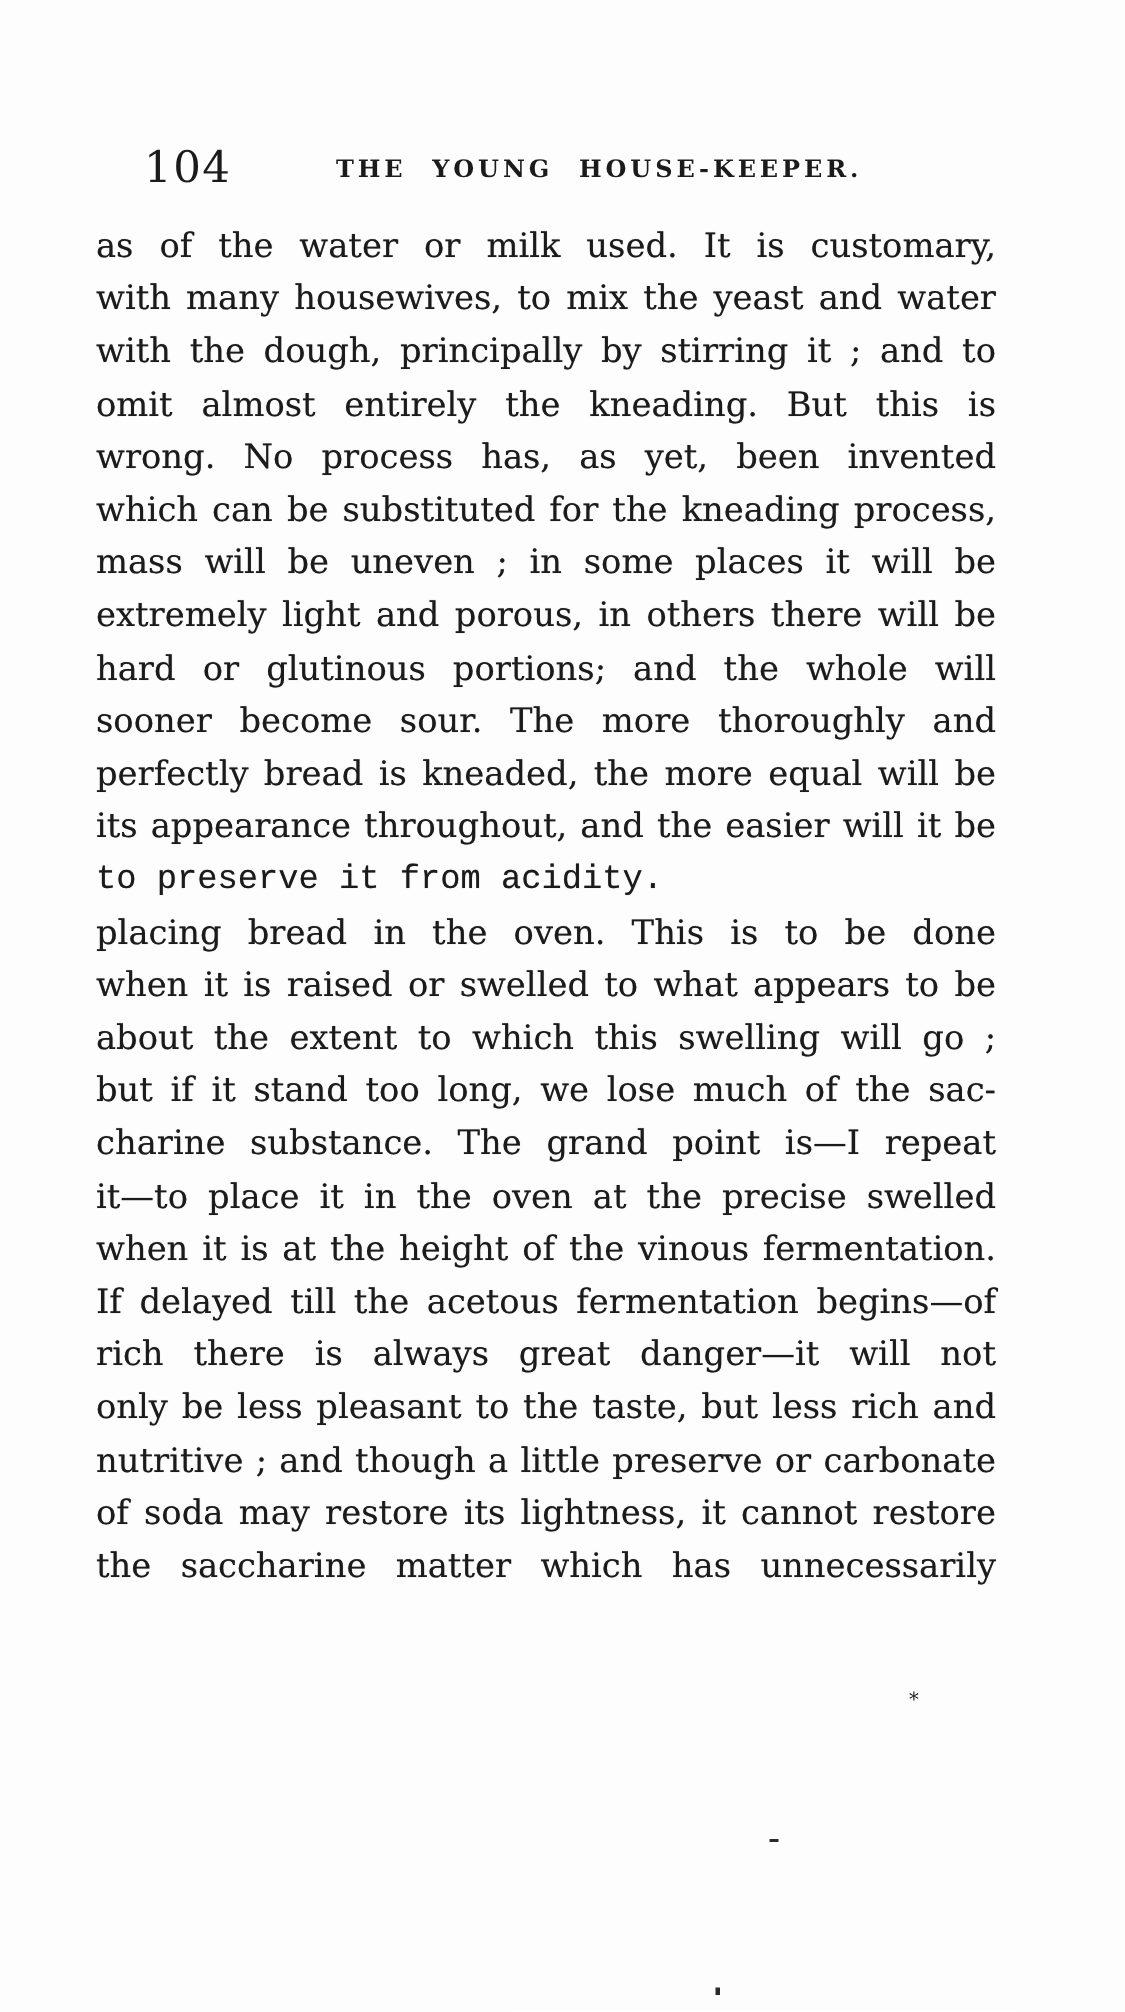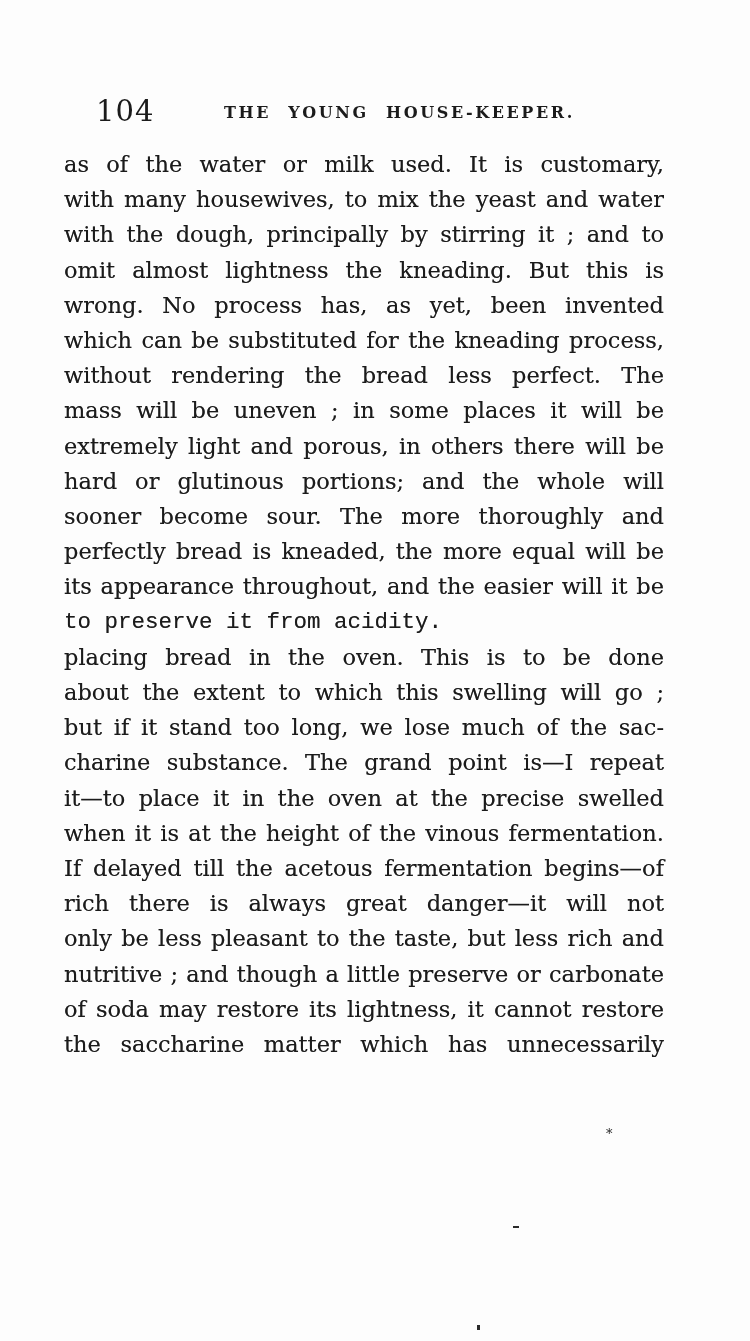--- a/index.html
+++ b/index.html
@@ -73,34 +73,34 @@
 <body>
 
 <div class="page">
   <div class="page-number">104</div>
   <div class="running-title">THE YOUNG HOUSE-KEEPER.</div>
   <div class="page-text">
       <div>
         <div class="line">as of the water or milk used.  It is customary,</div>
         <div class="line">with many housewives, to mix the yeast and water</div>
         <div class="line">with the dough, principally by stirring it ; and to</div>
-        <div class="line">omit almost lightness the kneading.  But this is</div>
+        <div class="line">omit almost entirely the kneading.  But this is</div>
         <div class="line">wrong.  No process has, as yet, been invented</div>
         <div class="line">which can be substituted for the kneading process,</div>
-        <div class="line">without rendering the bread less perfect.  The</div>
         <div class="line">mass will be uneven ; in some places it will be</div>
         <div class="line">extremely light and porous, in others there will be</div>
         <div class="line">hard or glutinous portions; and the whole will</div>
         <div class="line">sooner become sour.  The more thoroughly and</div>
         <div class="line">perfectly bread is kneaded, the more equal will be</div>
         <div class="line">its appearance throughout, and the easier will it be</div>
         <div class="line no-justify">to preserve it from acidity.</div>
       </div>
       <div>
         <div class="line">placing bread in the oven.  This is to be done</div>
+        <div class="line">when it is raised or swelled to what appears to be</div>
         <div class="line">about the extent to which this swelling will go ;</div>
         <div class="line">but if it stand too long, we lose much of the sac-</div>
         <div class="line">charine substance.  The grand point is—I repeat</div>
         <div class="line">it—to place it in the oven at the precise swelled</div>
         <div class="line">when it is at the height of the vinous fermentation.</div>
         <div class="line">If delayed till the acetous fermentation begins—of</div>
         <div class="line">rich there is always great danger—it will not</div>
         <div class="line">only be less pleasant to the taste, but less rich and</div>
         <div class="line">nutritive ; and though a little preserve or carbonate</div>
         <div class="line">of soda may restore its lightness, it cannot restore</div>

